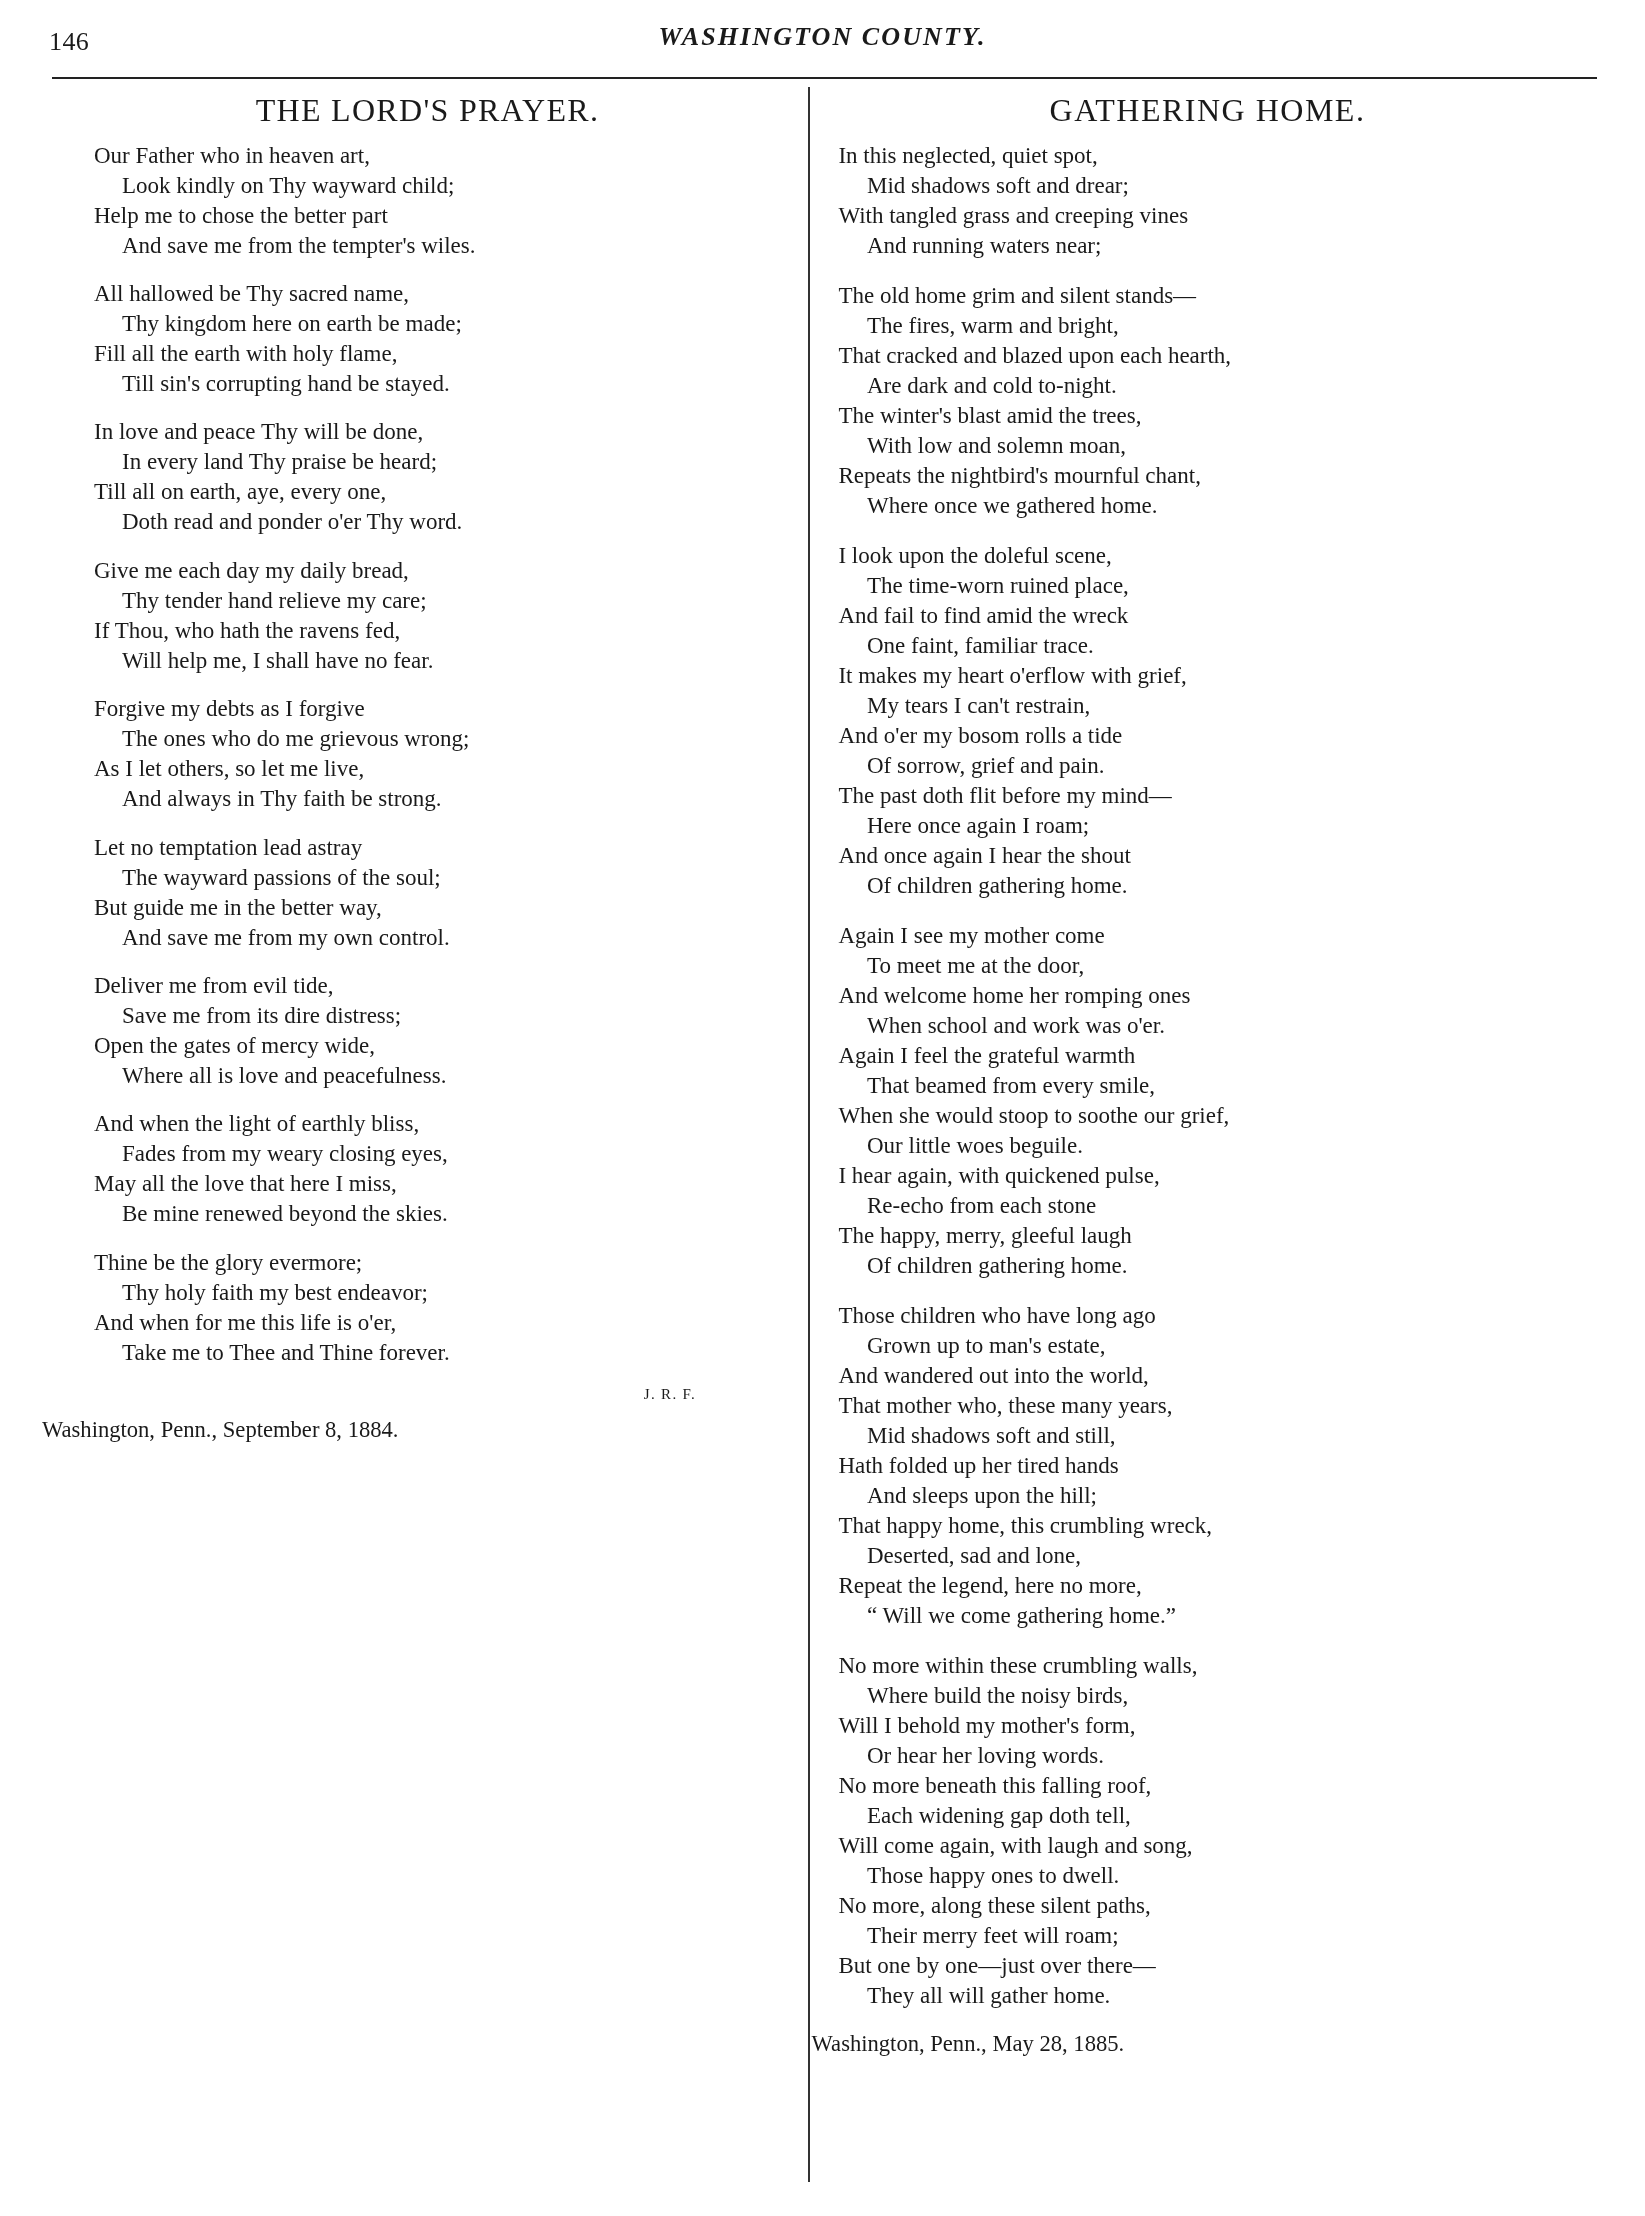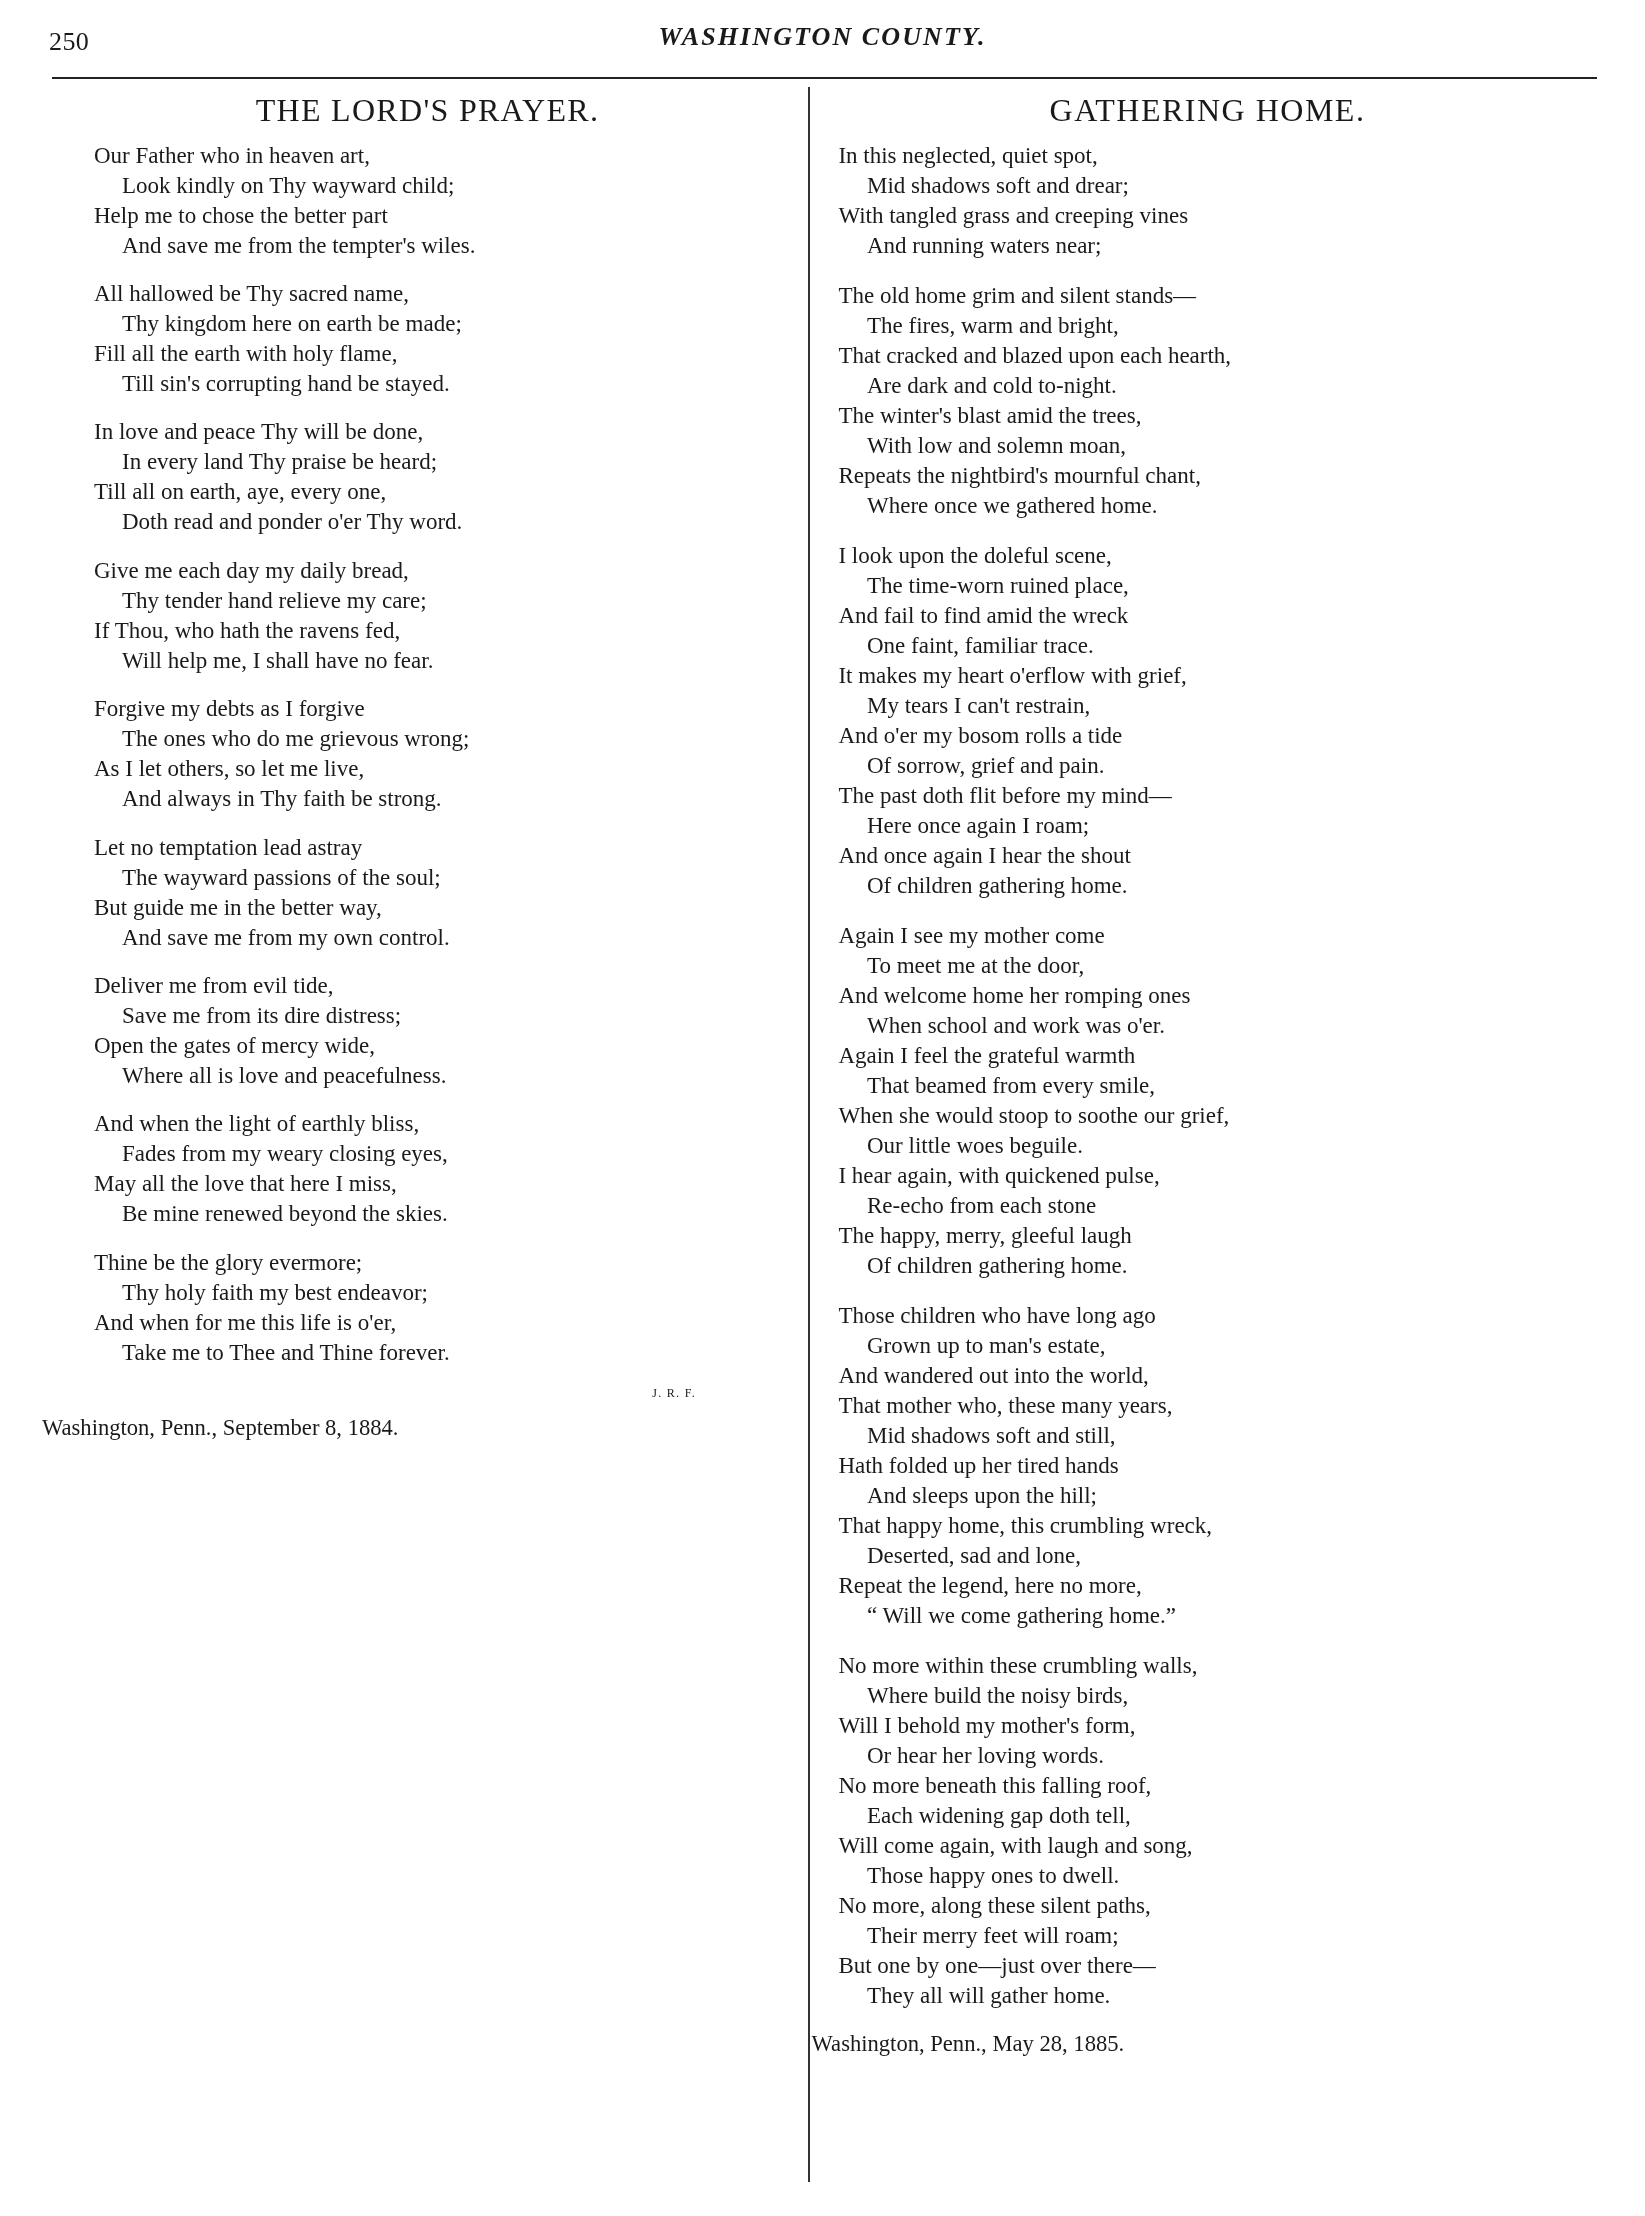--- a/index.html
+++ b/index.html
@@ -94,21 +94,21 @@
     line-height: 30px;
     white-space: pre;
   }
   .col-left .ln { padding-left: 27px; }
   .col-right .ln { padding-left: 8.4px; }
   .ln.ind { padding-left: 55px; }
   .col-right .ln.ind { padding-left: 37px; }
 
   .signature {
     text-align: right;
-    font-size: 12px;
+    font-size: 15px;
     letter-spacing: 1.3px;
     margin: 3.4px 92px 0 0;
   }
   .place-date {
     font-size: 22.6px;
     margin-top: 15px;
     padding-left: 0px;
   }
   .col-right .place-date {
     margin-top: 18.4px;
@@ -116,21 +116,21 @@
   }
   .col-left .place-date { margin-top: 13.4px; margin-left: -25px; }
   .col-right .place-date { margin-left: -18.4px; }
 </style>
 </head>
 <body>
 
 <div class="page">
 
   <div class="running-head">
-    <div class="folio">250</div>
+    <div class="folio">146</div>
     <div class="head-title">WASHINGTON  COUNTY.</div>
   </div>
   <div class="head-rule"></div>
   <div class="col-rule"></div>
 
   <div class="col col-left">
     <h2 class="poem-title">THE LORD'S PRAYER.</h2>
     <div id="left-body">
         <div class="stanza">
           <div class="ln">Our Father who in heaven art,</div>

